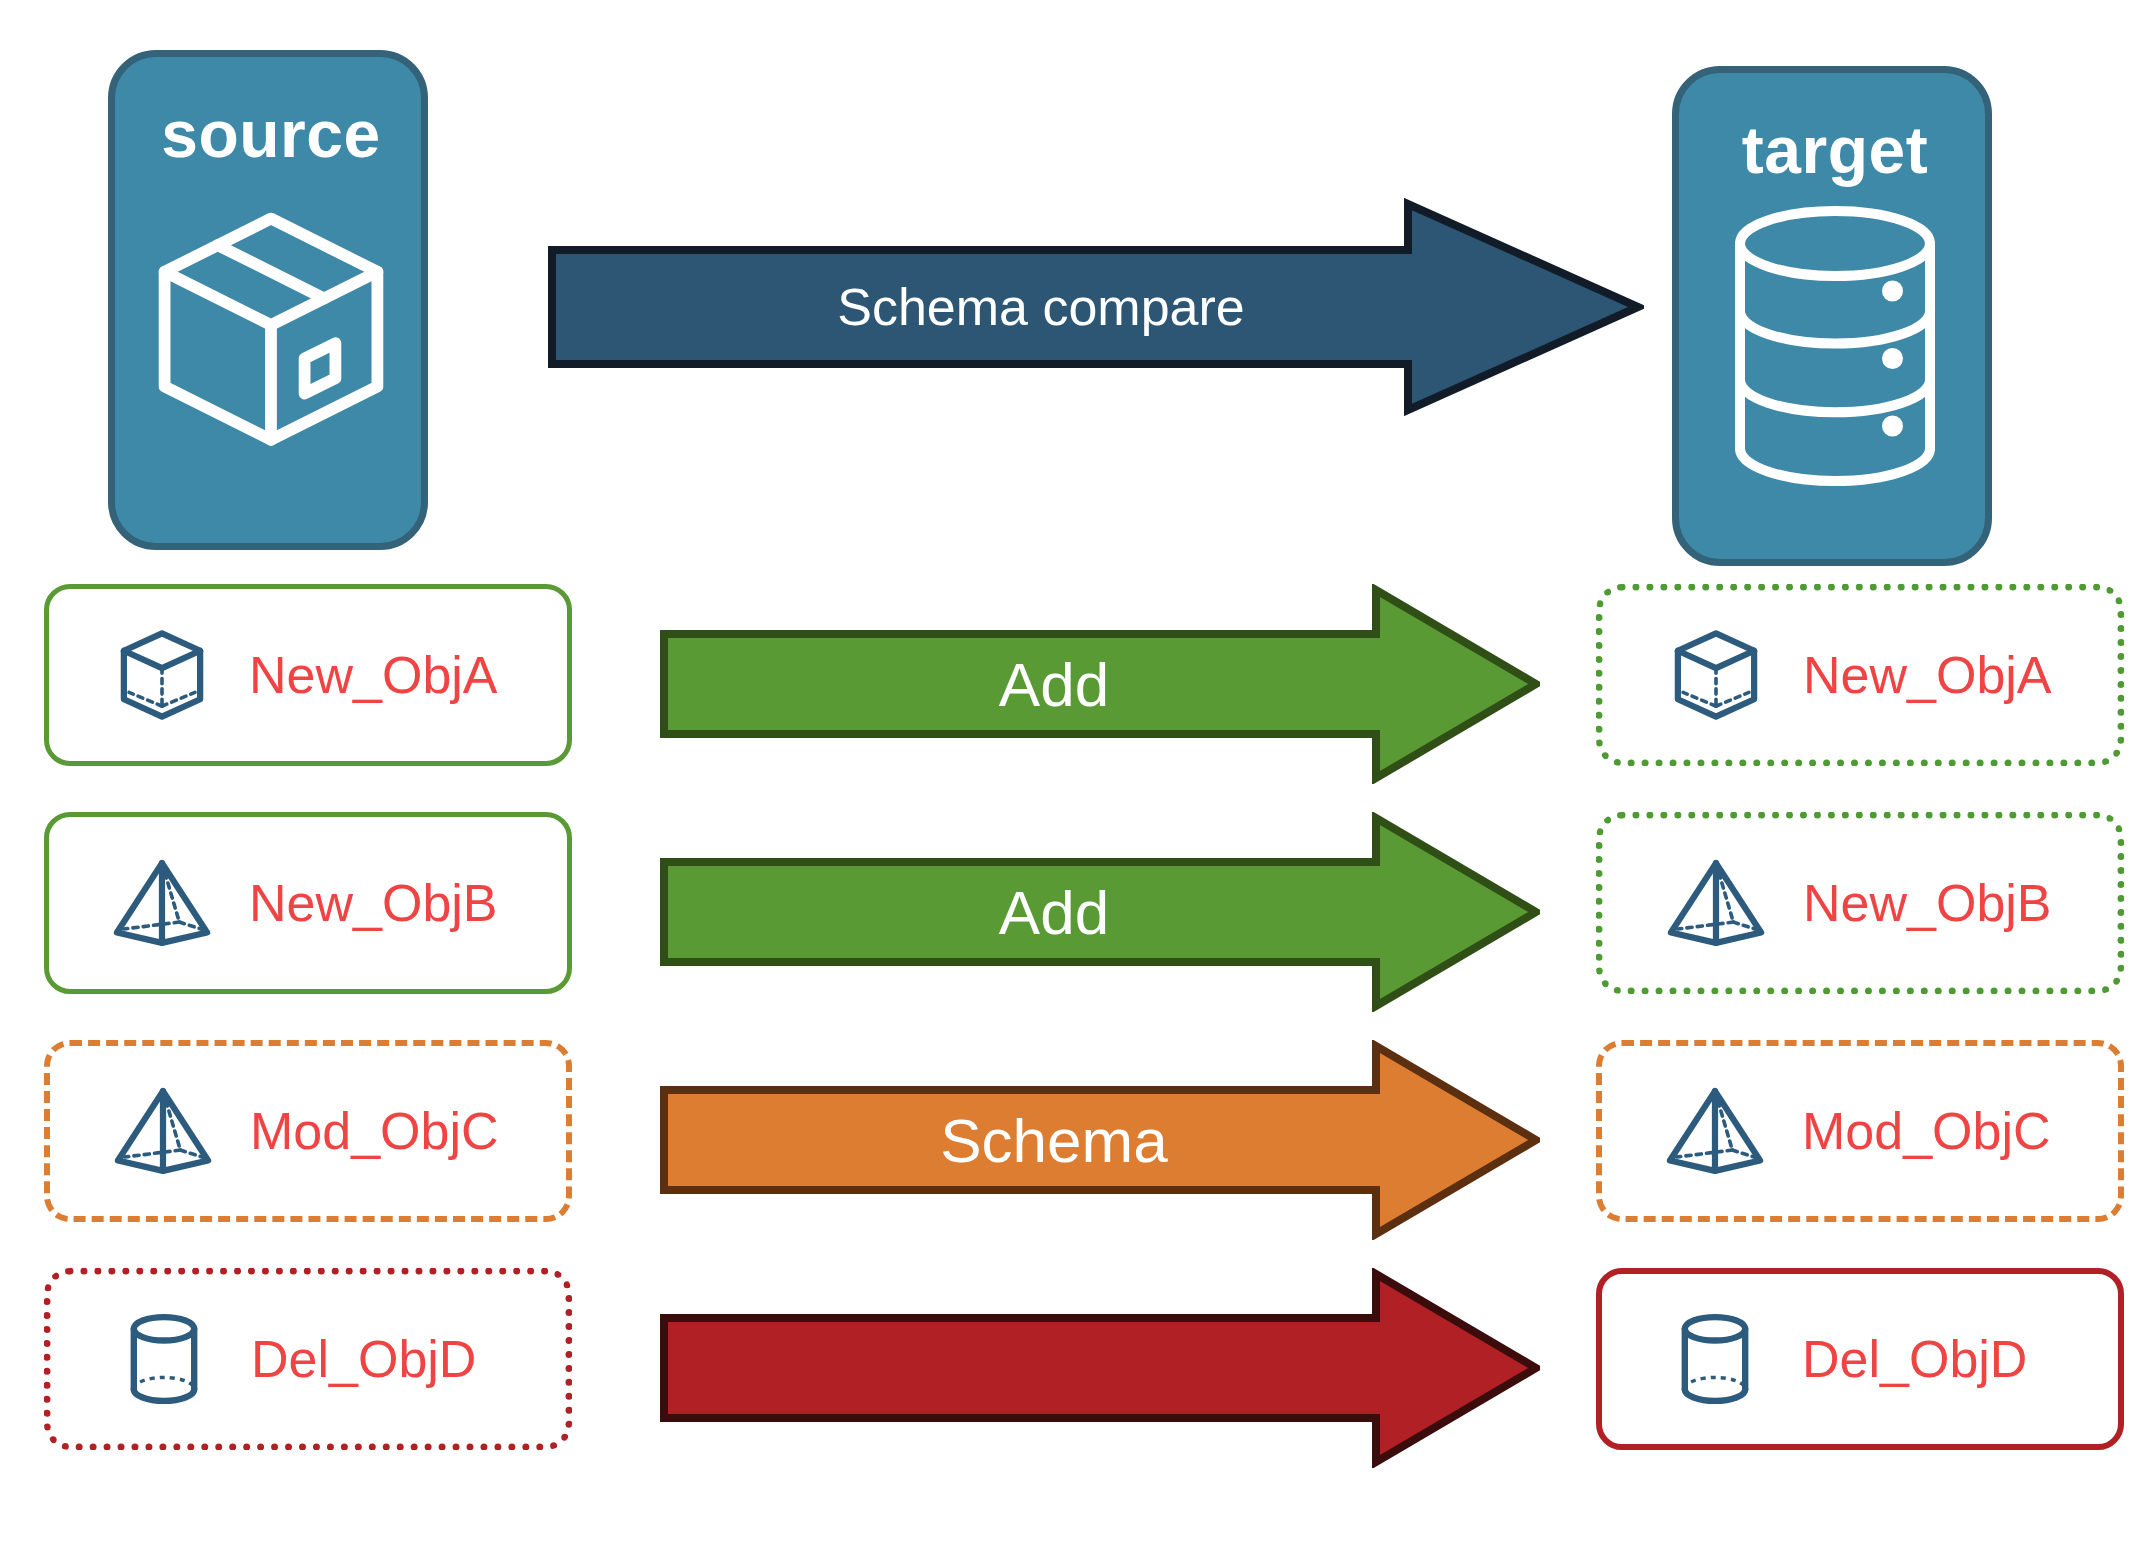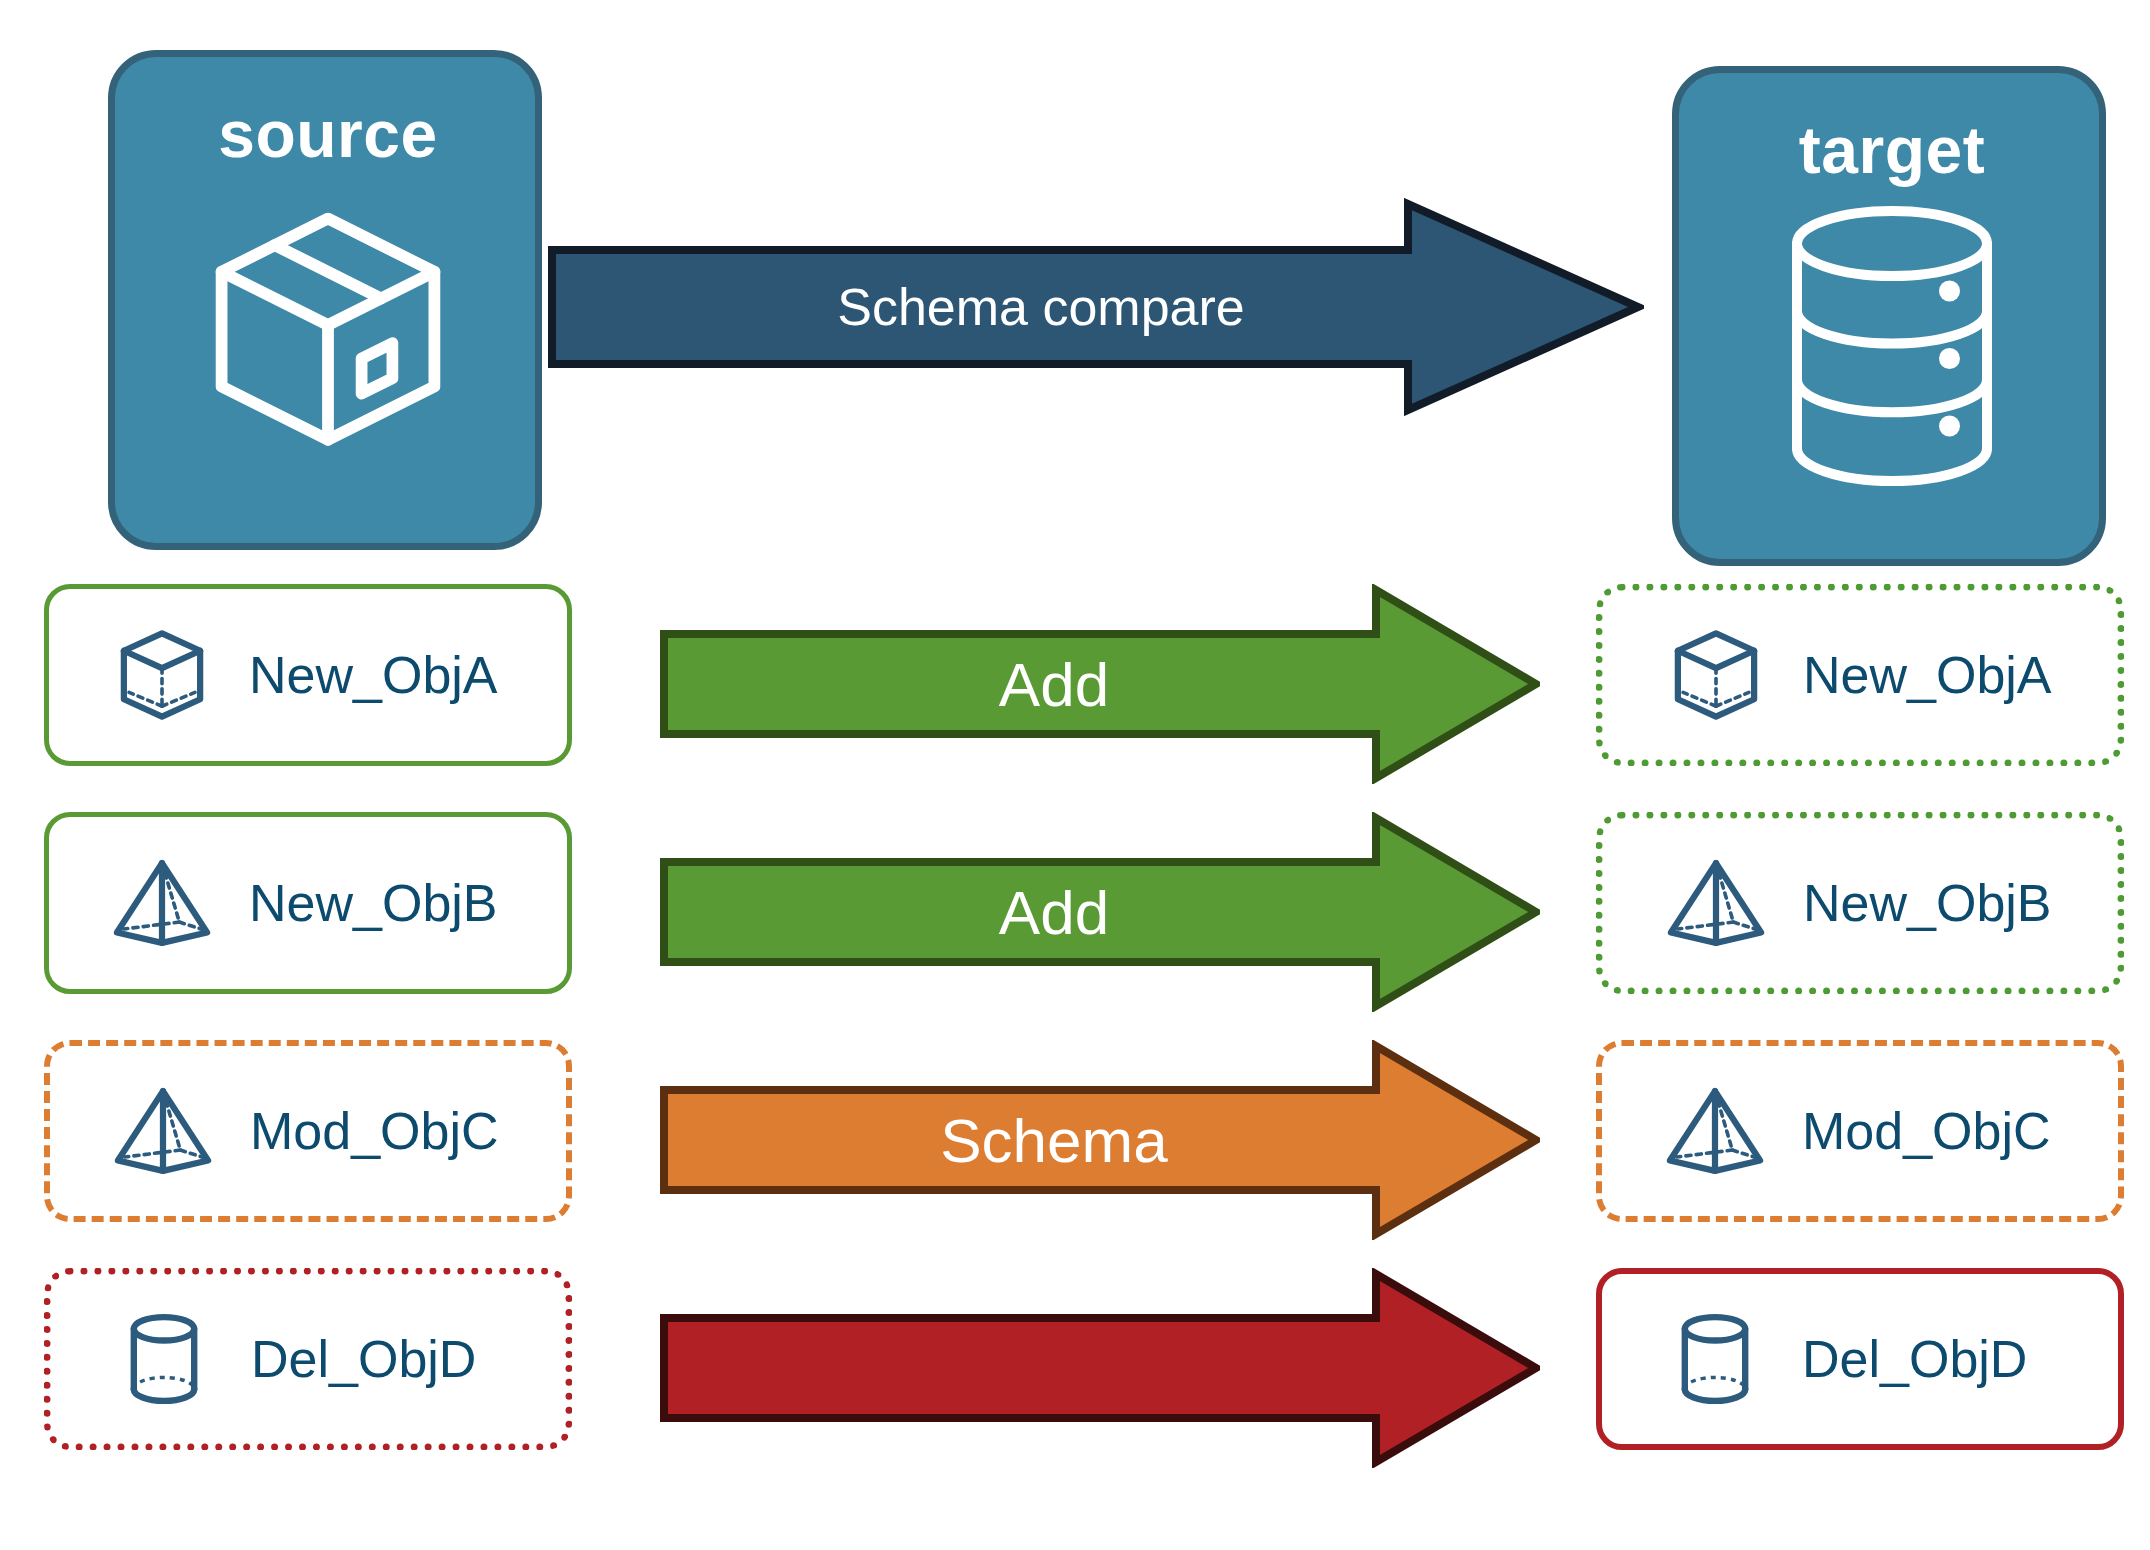--- a/index.html
+++ b/index.html
@@ -3,21 +3,21 @@
 <meta charset="utf-8">
 <style>
   html,body{margin:0;padding:0;background:#ffffff;}
   body{width:2150px;height:1550px;font-family:"Liberation Sans",sans-serif;position:relative;overflow:hidden;}
 
   
   #top-section{position:absolute;left:0;top:0;width:2150px;height:560px;}
 
   .endpoint-box{
     position:absolute;
-    width:434px;height:500px;
+    width:320px;height:500px;
     background:#3E88A8;
     border:7px solid #336279;
     border-radius:48px;
     box-sizing:border-box;
     display:flex;flex-direction:column;align-items:center;padding-left:6px;
   }
   #source-box{left:108px;top:50px;}
   #target-box{left:1672px;top:66px;}
   .endpoint-title{
     color:#ffffff;font-size:66px;font-weight:bold;
@@ -45,21 +45,21 @@
     position:absolute;
     box-sizing:border-box;
     background:#ffffff;
     border-radius:26px;
     display:flex;align-items:center;
     height:182px;
   }
   .obj-box.left{left:44px;width:528px;}
   .obj-box.right{left:1596px;width:528px;}
   .obj-icon{width:130px;display:flex;align-items:center;justify-content:center;flex:none;margin-left:48px;}
-  .obj-label{font-size:52px;color:#0c4a6e;margin-left:22px;white-space:nowrap;}
+  .obj-label{font-size:52px;color:#ef4444;margin-left:22px;white-space:nowrap;}
 
   
   .bd-green-solid{border:5px solid #5A9A35;}
   .bd-green-dotted{border:7px dotted #4E9B34;}
   .bd-orange-dashed{border:6px dashed #DD7D32;}
   .bd-red-dotted{border:7px dotted #B02025;}
   .bd-red-solid{border:6px solid #B02025;}
 
   
   .action-arrow{position:absolute;left:660px;width:880px;height:200px;}

